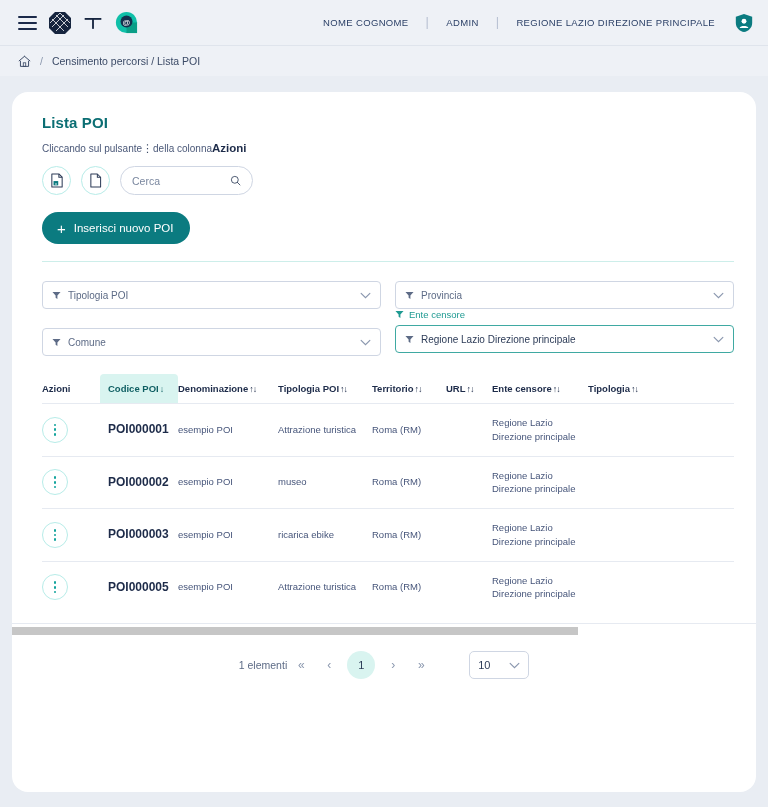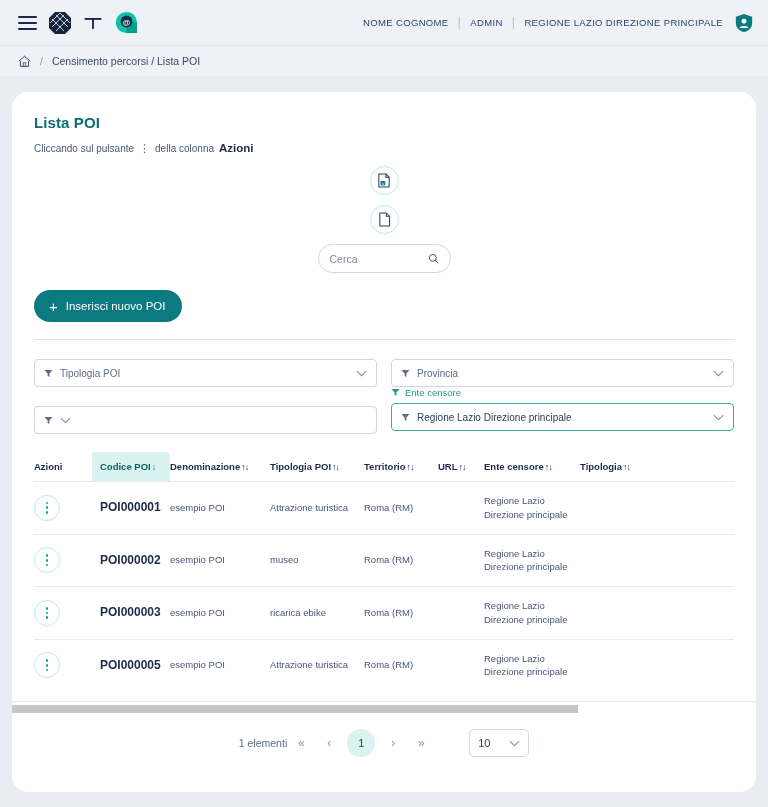--- a/index.html
+++ b/index.html
@@ -19,21 +19,21 @@
     border-bottom: 1px solid #dfe4ec;
   }
   .nav-left { display: flex; align-items: center; gap: 11px; }
   .hamburger { width: 19px; height: 14px; display: flex; flex-direction: column; justify-content: space-between; cursor: pointer; }
   .hamburger i { display: block; height: 2px; background: #1b2a4a; border-radius: 1px; }
   .logo-oct { width: 24px; height: 24px; }
   .logo-t { width: 20px; height: 20px; }
   .logo-at { width: 25px; height: 25px; }
 
   .nav-right {
-    margin-left: auto; display: flex; align-items: center; gap: 9px;
+    margin-left: auto; display: flex; align-items: center; gap: 17px;
     font-size: 9.5px; letter-spacing: .35px; color: #2a3f66;
   }
   .nav-right .sep { color: #b9c2d3; font-size: 13px; line-height: 1; position: relative; top: -1px; }
   .nav-user-ico { width: 20px; height: 20px; margin-left: 2px; }
 
   
   .breadcrumb {
     height: 30px; display: flex; align-items: center; gap: 9px;
     padding: 0 18px; font-size: 10.5px; color: #3b4a66;
     background: #eef1f6;
@@ -41,33 +41,33 @@
   .breadcrumb .slash { color: #8b97ad; }
   .home-ico { width: 13px; height: 13px; display: block; }
 
   
   .card {
     position: absolute; left: 12px; top: 92px;
     width: 744px; height: 700px;
     background: #ffffff; border-radius: 16px;
     overflow: hidden;
   }
-  .card-inner { padding: 22px 22px 0 22px; }
+  .card-inner { padding: 22px 22px 0 30px; }
 
   .title {
     font-size: 15px; font-weight: bold; color: #0b6e73; letter-spacing: .1px;
   }
   .subtitle {
-    margin-top: 11px; font-size: 10px; color: #4a5878; display: flex; align-items: center; gap: 5px;
+    margin-top: 11px; font-size: 10px; color: #4a5878; display: flex; align-items: center; 
     white-space: nowrap;
   }
   .subtitle .dots-inline { letter-spacing: 0; font-size: 11px; line-height: 8px; color: #3c4a66; }
   .subtitle .strong { font-weight: bold; font-size: 11.5px; color: #1d2b49; }
 
-  .toolbar { margin-top: 12px; display: flex; align-items: center; gap: 10px; flex-direction: column; }
+  .toolbar { margin-top: 12px; display: flex; align-items: center; gap: 10px; }
   .circle-btn {
     width: 29px; height: 29px; border-radius: 50%;
     border: 1.4px solid #b7ece8; background: #fff;
     display: flex; align-items: center; justify-content: center; cursor: pointer;
   }
   .search-box {
     width: 133px; height: 29px; border: 1px solid #cfd6e3; border-radius: 15px;
     display: flex; align-items: center; padding: 0 11px; gap: 6px; background: #fff;
   }
   .search-box input {
@@ -274,20 +274,21 @@
             <span class="label">Tipologia POI</span>
             <svg class="chev" viewBox="0 0 12 8">
               <polyline points="1,1.5 6,6.5 11,1.5" fill="none" stroke="#8a97ae" stroke-width="1.3" stroke-linecap="round"></polyline>
             </svg>
           </div>
           <div class="spacer-row"></div>
           <div class="select">
             <svg class="funnel" viewBox="0 0 10 10">
               <polygon points="0.5,1 9.5,1 6,5 6,9 4,7.6 4,5" fill="#5d6b86"></polygon>
             </svg>
+            <span class="label">Comune</span>
             <svg class="chev" viewBox="0 0 12 8">
               <polyline points="1,1.5 6,6.5 11,1.5" fill="none" stroke="#8a97ae" stroke-width="1.3" stroke-linecap="round"></polyline>
             </svg>
           </div>
         </div>
 
         <div class="filters-col">
           <div class="select">
             <svg class="funnel" viewBox="0 0 10 10">
               <polygon points="0.5,1 9.5,1 6,5 6,9 4,7.6 4,5" fill="#5d6b86"></polygon>

